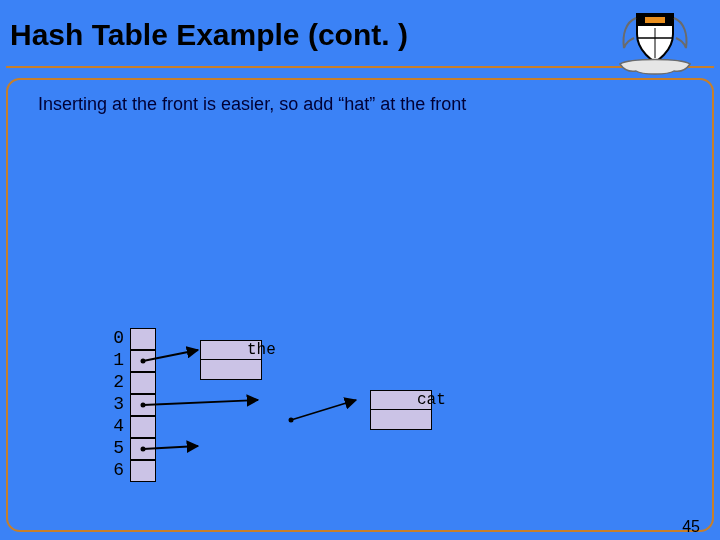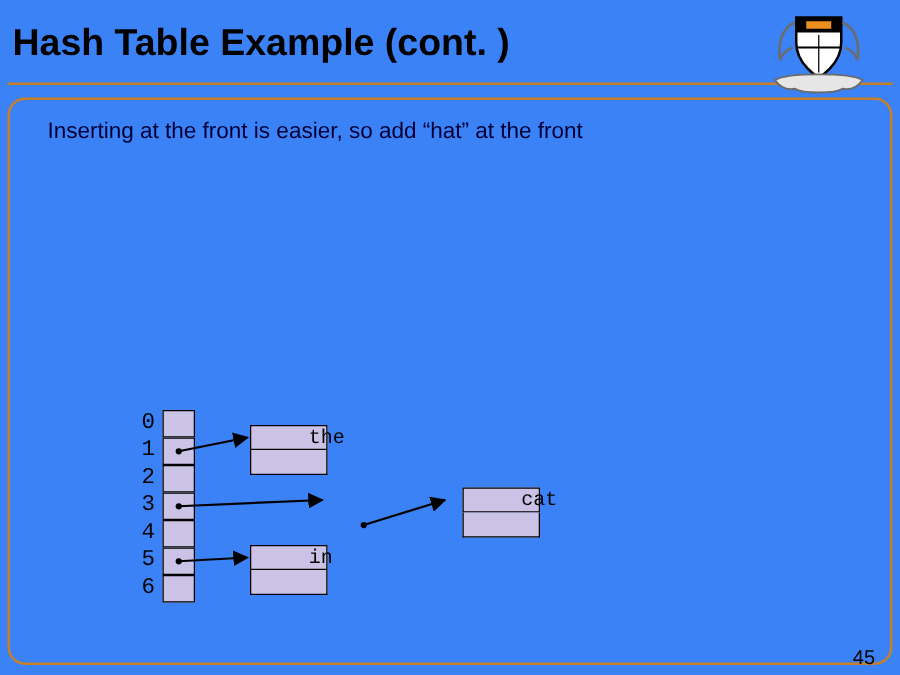--- a/index.html
+++ b/index.html
@@ -161,24 +161,20 @@
     <div class="row">the</div>
     <div class="row"></div>
   </div>
 
 
   <div class="node" style="left:358px; top:390px;margin-left:12px;">
     <div class="row">cat</div>
     <div class="row"></div>
   </div>
 
-  <div class="node" style="left:200px; top:436px;">
-    <div class="row">in</div>
-    <div class="row"></div>
-  </div>
 
   <svg class="diagram" width="720" height="540">
     <defs>
       <marker id="arrow" viewBox="0 0 10 10" refX="9" refY="5" markerWidth="7" markerHeight="7" orient="auto-start-reverse">
         <path d="M 0 0 L 10 5 L 0 10 z" fill="#000"></path>
       </marker>
     </defs>
 
     <circle cx="143" cy="361" r="2.5" fill="#000"></circle>
     <line x1="143" y1="361" x2="198" y2="350" stroke="#000" stroke-width="1.8" marker-end="url(#arrow)"></line>

